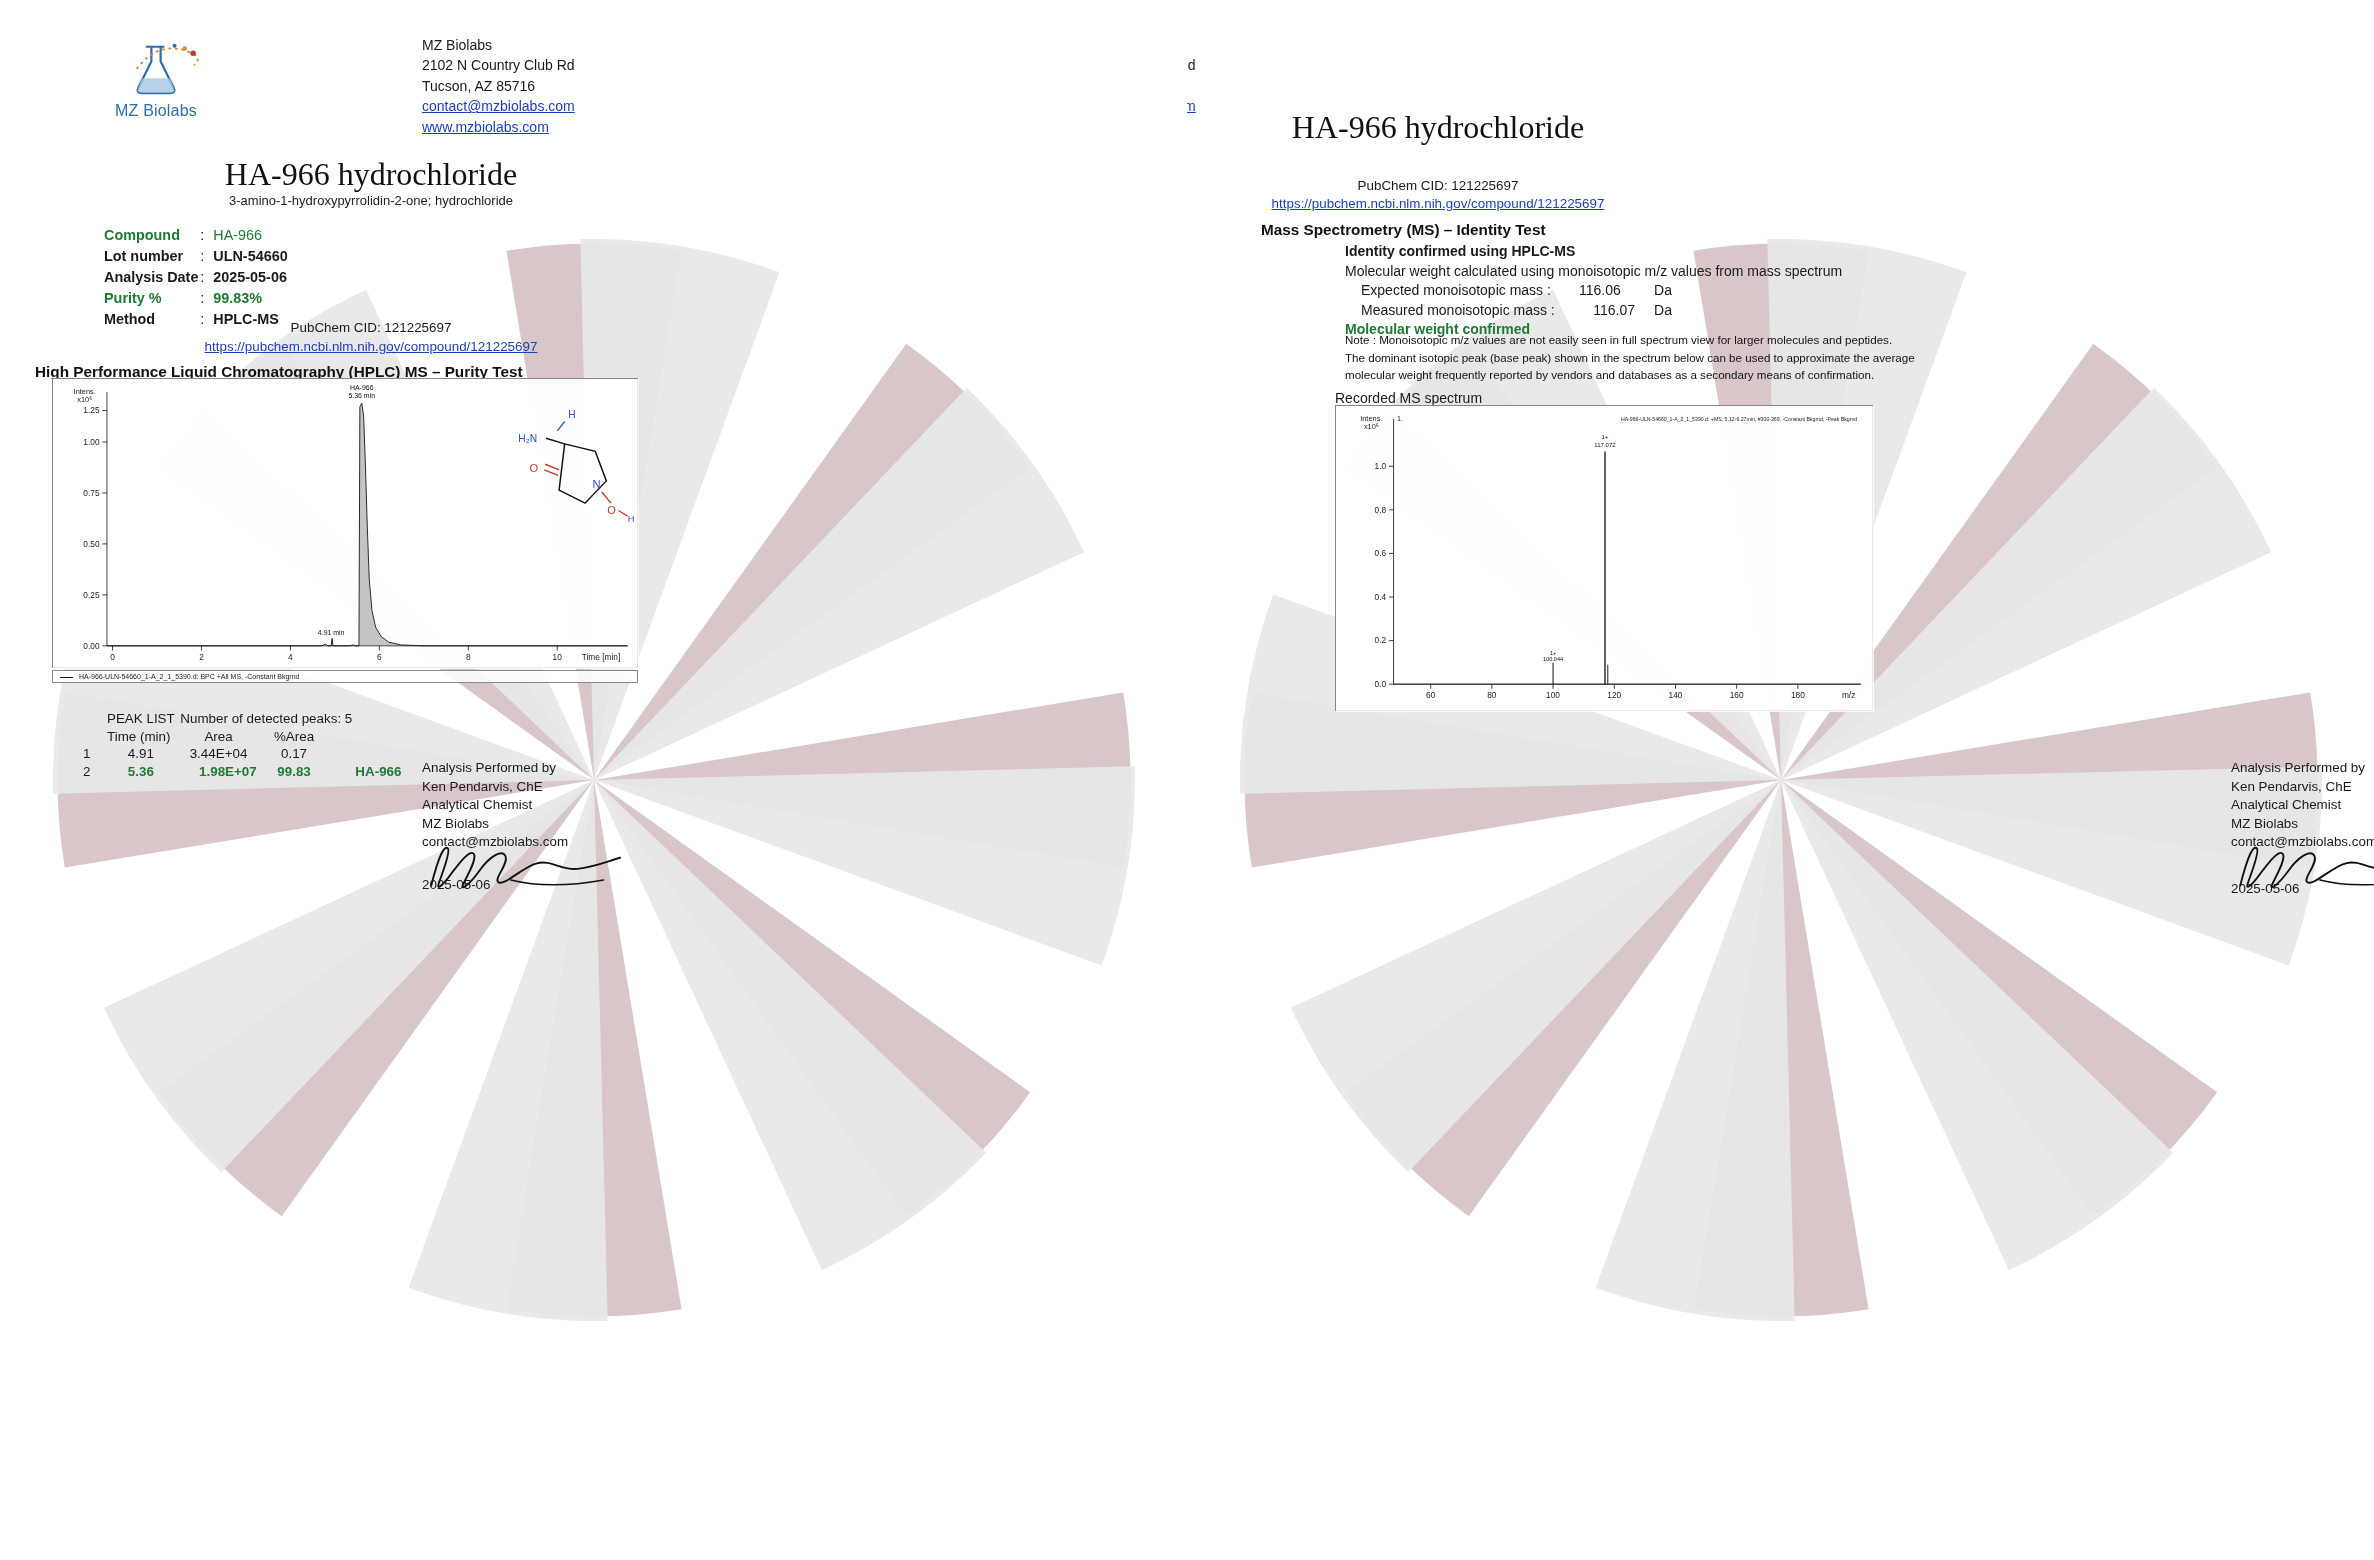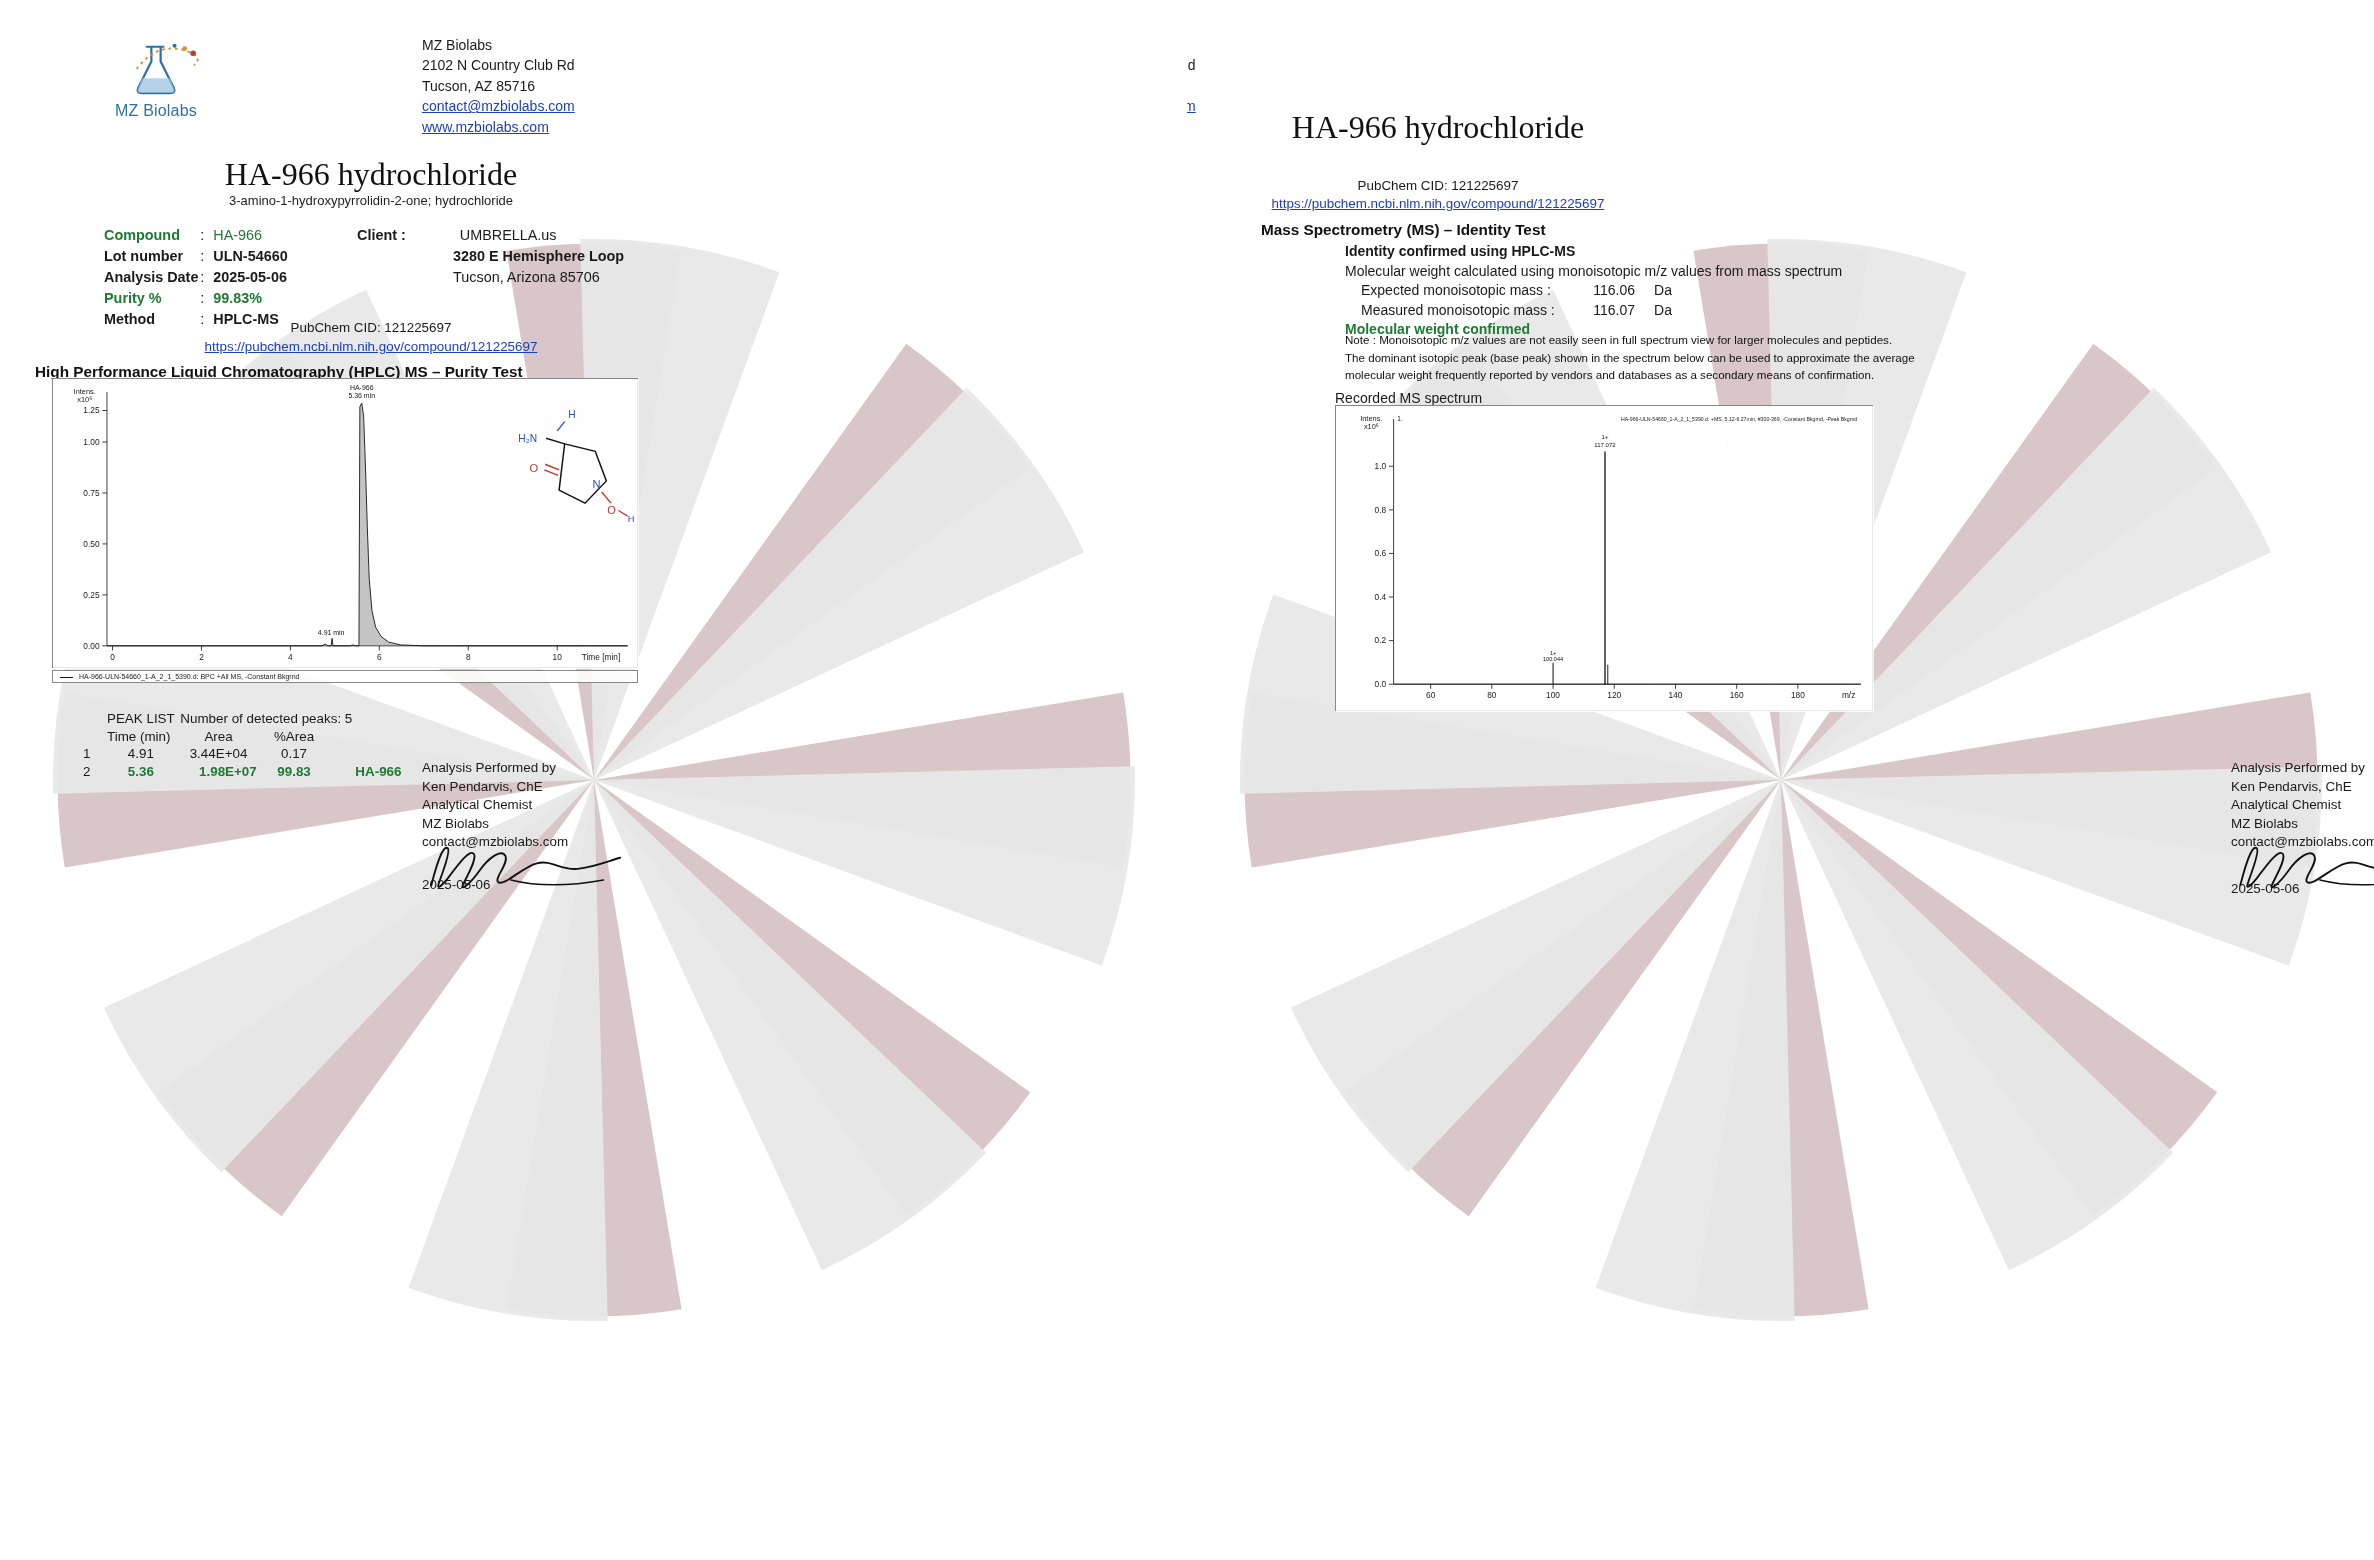--- a/index.html
+++ b/index.html
@@ -179,27 +179,20 @@
           </tr>
           <tr>
             <td class="lbl">Method</td>
             <td class="sep">:</td>
             <td style="font-weight:bold">HPLC-MS</td>
           </tr>
         </tbody>
           </table>
       </div>
 
-      <div class="client">
-        <div><span class="cl-lbl">Client :</span>
-             <span style="display:inline-block;width:46px"></span>
-             <span class="cl-name">UMBRELLA.us</span></div>
-        <div style="margin-left:96px" class="cl-val">3280 E Hemisphere Loop</div>
-        <div style="margin-left:96px">Tucson, Arizona 85706</div>
-      </div>
 
       <div class="cid-line">PubChem CID: 121225697</div>
       <div class="cid-link">
         <a href="#">https://pubchem.ncbi.nlm.nih.gov/compound/121225697</a>
       </div>
 
       <div class="sec-head" style="left:35px; top:363px;">High Performance Liquid Chromatography (HPLC) MS – Purity Test</div>
 
       <div class="chartbox" style="left:52px; top:378px; width:586px; height:290px;">
         <svg width="586" height="290" viewBox="0 0 632 313" xmlns="http://www.w3.org/2000/svg">
@@ -386,21 +379,21 @@
         <a href="#">https://pubchem.ncbi.nlm.nih.gov/compound/121225697</a>
       </div>
 
       <div class="sec-head" style="left:74px; top:221px;">Mass Spectrometry (MS) – Identity Test</div>
 
       <div class="ms-body" style="left:158px; top:242px;">
         <div class="b">Identity confirmed using HPLC-MS</div>
         <div>Molecular weight calculated using monoisotopic m/z values from mass spectrum</div>
         <div class="ms-row">
           <span class="k">Expected monoisotopic mass :</span>
-          <span class="v" style="text-align:right;width:56px">116.06</span>
+          <span class="v" style="text-align:left;width:56px">116.06</span>
           <span style="width:37px;text-align:right">Da</span>
         </div>
         <div class="ms-row">
           <span class="k">Measured monoisotopic mass :</span>
           <span class="v" style="text-align:right;width:56px">116.07</span>
           <span style="width:37px;text-align:right">Da</span>
         </div>
         <div class="green-b">Molecular weight confirmed</div>
       </div>
 

